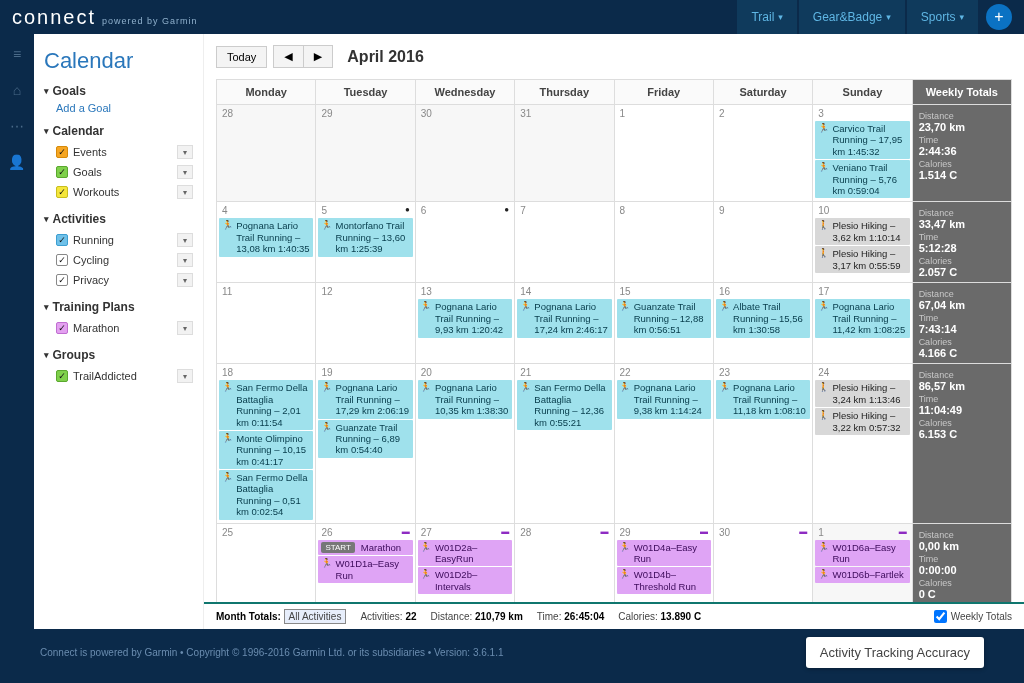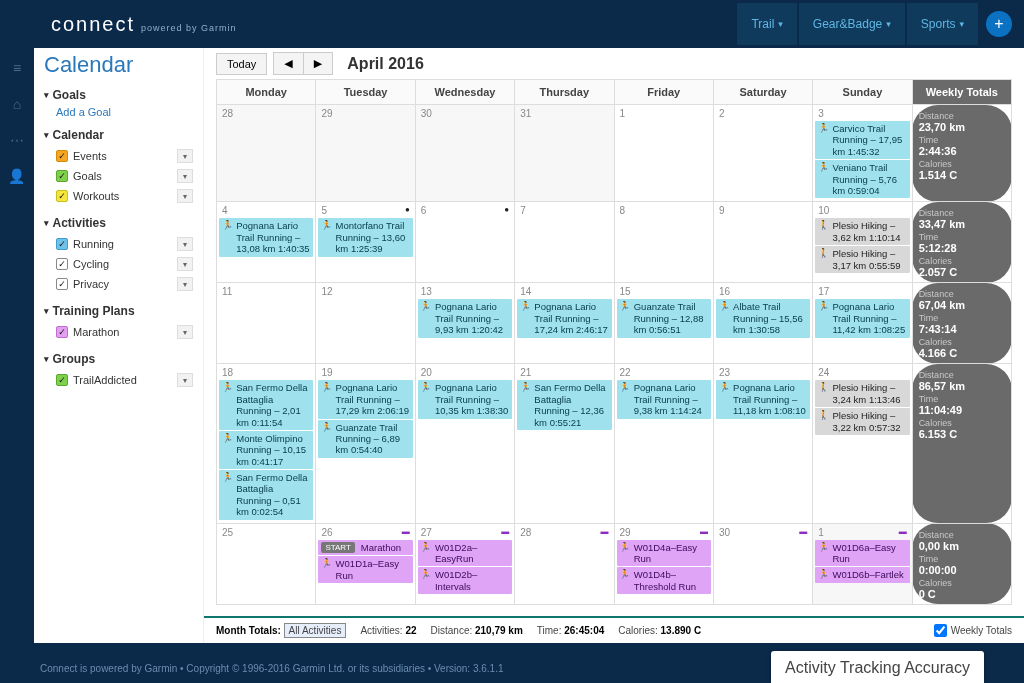--- a/index.html
+++ b/index.html
@@ -1,73 +1,73 @@
 <!DOCTYPE html>
 <html><head>
 <meta charset="utf-8">
 <style>
 * { margin:0; padding:0; box-sizing:border-box; font-family: Arial, Helvetica, sans-serif; }
 body { background:#0b2a4a; color:#fff; font-size:11px; width:1024px; height:683px; overflow:hidden; }
-.topbar { height:48px; display:flex; align-items:center; padding:0 12px;margin-left:39px; }
+.topbar { height:34px; display:flex; align-items:center; padding:0 12px; }
 .logo { font-size:20px; font-weight:300; letter-spacing:2px; color:#fff; }
 .logo small { font-size:9px; letter-spacing:1px; margin-left:6px; color:#8fb0cc; }
 .topnav { margin-left:auto; display:flex; gap:2px; align-items:center; }
 .topnav a { color:#5fb6e4; background:#0f3a5c; padding:14px 14px; font-size:12px; text-decoration:none; display:flex; align-items:center; gap:4px; }
 .addbtn { width:26px; height:26px; border-radius:50%; background:#0b72c3; color:#fff; display:flex; align-items:center; justify-content:center; font-size:16px; margin-left:6px; cursor:pointer; }
 .caret-down { font-size:9px; }
 .app { display:flex; height:595px; }
 .iconrail { width:34px; background:#0b2a4a; display:flex; flex-direction:column; align-items:center; gap:20px; padding-top:12px; color:#4a6a88; }
 .iconrail span { font-size:14px; cursor:pointer; }
 .panel { flex:1; background:#fff; color:#333; display:flex; }
-.sidebar { width:170px; padding:4px 10px; border-right:1px solid #eee; }
+.sidebar { width:170px; padding:14px 10px; border-right:1px solid #eee; }
 .sidebar h1 { color:#2a77bb; font-size:22px; font-weight:400; margin-bottom:10px; }
 .sec { margin-bottom:10px; }
 .sec .hd { font-weight:bold; font-size:12px; margin-bottom:4px; display:flex; align-items:center; gap:4px; }
 .sec .hd::before { content:"▾"; font-size:9px; }
 .sec .item { display:flex; align-items:center; justify-content:space-between; padding:3px 0 3px 12px; font-size:11px; }
 .sec .item .lbl { display:flex; align-items:center; gap:5px; }
 .chk { width:12px; height:12px; border:1px solid #888; display:inline-flex; align-items:center; justify-content:center; font-size:9px; color:#111; border-radius:2px; }
 .chk.orange{background:#f6a623;border-color:#d68a0a;} .chk.green{background:#7fd04b;border-color:#5aa82e;} .chk.yellow{background:#f5e63c;border-color:#c8be1e;} .chk.blue{background:#6fc1e9;border-color:#3c9ed1;} .chk.pink{background:#e3a0f0;border-color:#c06dd1;} .chk.white{background:#fff;}
 .sort { width:16px; height:14px; background:#f2f2f2; border:1px solid #ddd; font-size:8px; display:flex; align-items:center; justify-content:center; color:#666; cursor:pointer; }
 .addgoal { color:#2a77bb; padding-left:12px; font-size:11px; cursor:pointer; text-decoration:none; }
 .main { flex:1; display:flex; flex-direction:column; }
-.toolbar { padding:4px 12px; display:flex; align-items:center; gap:6px; }
+.toolbar { padding:11px 12px; display:flex; align-items:center; gap:6px; }
 .btn { background:#f4f4f4; border:1px solid #ccc; padding:4px 10px; font-size:11px; cursor:pointer; }
 .btngrp { display:flex; }
 .btngrp .btn { border-radius:0; }
 .btngrp .btn:first-child { border-right:0; }
 .title { font-size:16px; font-weight:bold; margin-left:8px; }
 .viewgrp { margin-left:auto; display:flex; }
 .viewgrp .btn.active { background:#d8d8d8; }
 .calendar { flex:1; overflow:auto; padding:0 12px 6px 12px; }
 table.cal { border-collapse:collapse; width:100%; table-layout:fixed; }
 table.cal th { background:#fafafa; border:1px solid #ddd; padding:6px; font-size:11px; font-weight:bold; color:#444; }
 table.cal th.wt { background:#6a6a6a; color:#fff; }
 table.cal td { border:1px solid #ddd; vertical-align:top; padding:2px; height:76px; font-size:10px; }
-table.cal td.wt { background:#6a6a6a; color:#fff; padding:4px 6px;border-radius:26px; }
+table.cal td.wt { background:#6a6a6a; color:#fff; padding:4px 6px; }
 table.cal td.out { background:#f7f7f7; color:#aaa; }
 .daynum { font-size:10px; color:#888; padding:1px 3px; display:flex; justify-content:space-between; }
 .daynum.hasbadge::after{content:"●";color:#222;font-size:8px;}
 .ev { border-radius:1px; padding:2px 3px; margin:1px 0; display:flex; gap:3px; line-height:1.2; }
 .ev.run { background:#9fe1ec; color:#063b4a; }
 .ev.hike { background:#d8d8d8; color:#222; }
 .ev.plan { background:#dfa4f5; color:#3c0a5a; }
 .ev .ico { font-size:9px; flex:0 0 auto; }
 .ev .txt { font-size:9.5px; flex:1; }
 .startbadge{background:#777;color:#fff;font-size:8px;padding:1px 4px;border-radius:2px;margin-right:3px;display:inline-block;}
 .planmark{color:#8e2bc2;font-size:8px;float:right;}
 .wt .lab { font-size:9px; color:#c8c8c8; margin-top:2px; }
 .wt .val { font-size:11px; font-weight:bold; }
 .footerbar { display:flex; align-items:center; padding:6px 12px; border-top:2px solid #0f766e; font-size:10px; gap:14px; color:#444; }
 .footerbar strong{color:#000;}
 .sel { border:1px solid #888; padding:1px 4px; font-size:10px; background:#e7eefb; }
 .wkchk{display:flex;align-items:center;gap:4px;margin-left:auto;}
 .appfooter { padding:8px 40px; font-size:10px; color:#6a8caf; display:flex; justify-content:space-between; align-items:center; }
 .appfooter a { color:#6a8caf; text-decoration:none; }
-.tracking { background:#fff; color:#444; padding:8px 14px; border-radius:3px; font-size:16px; box-shadow:0 1px 4px rgba(0,0,0,.3); }
+.tracking { background:#fff; color:#444; padding:8px 14px; border-radius:3px; font-size:13px; box-shadow:0 1px 4px rgba(0,0,0,.3); }
 </style>
 </head>
 <body>
 
 <div class="topbar">
   <div class="logo"><span>connect</span><small>powered by Garmin</small></div>
   <div class="topnav">
     <a href="#">
         <span>Trail</span>
         <span class="caret-down">▾</span>

